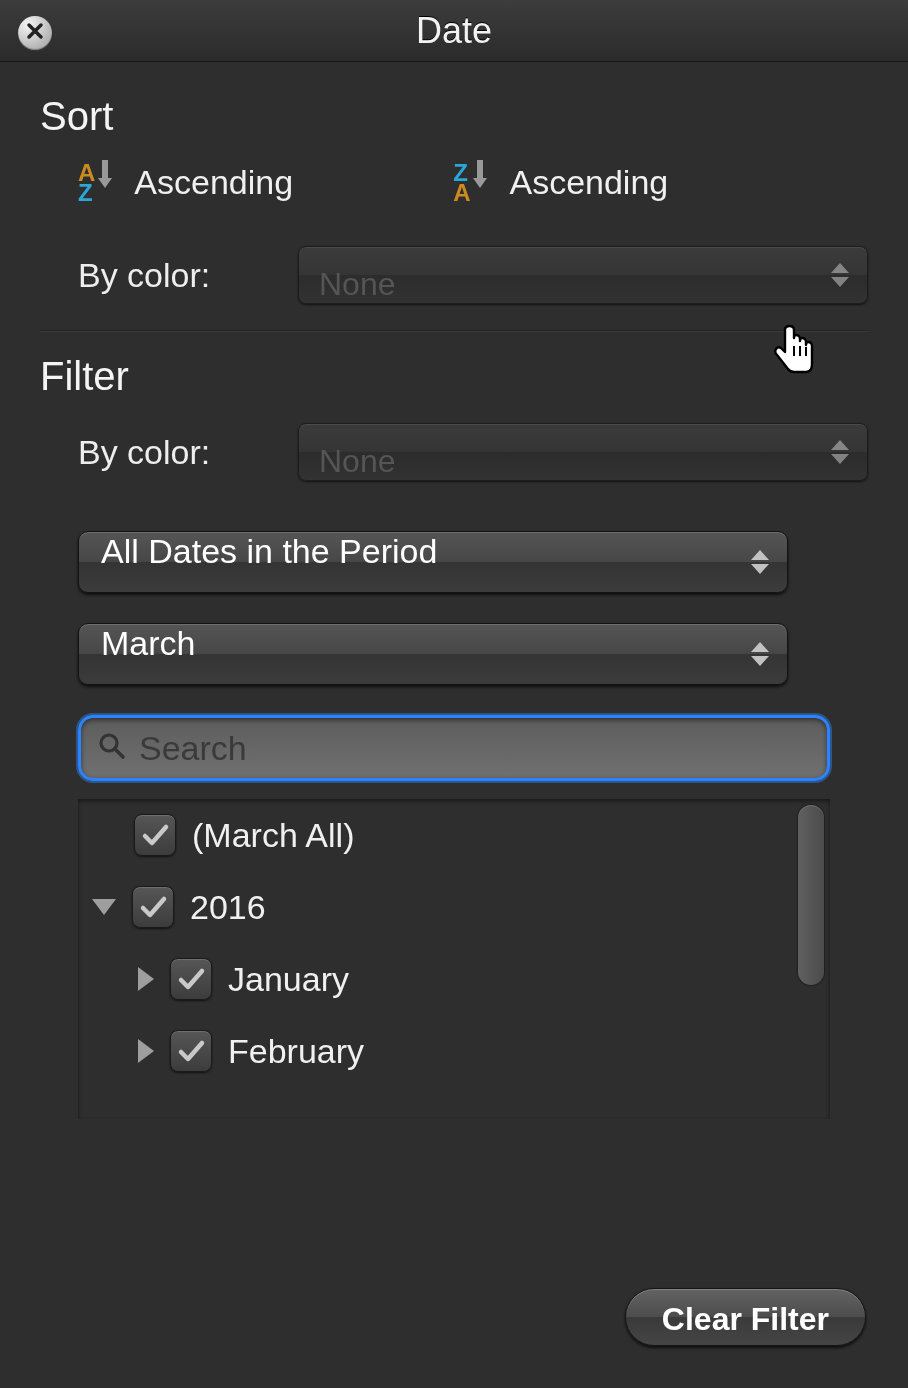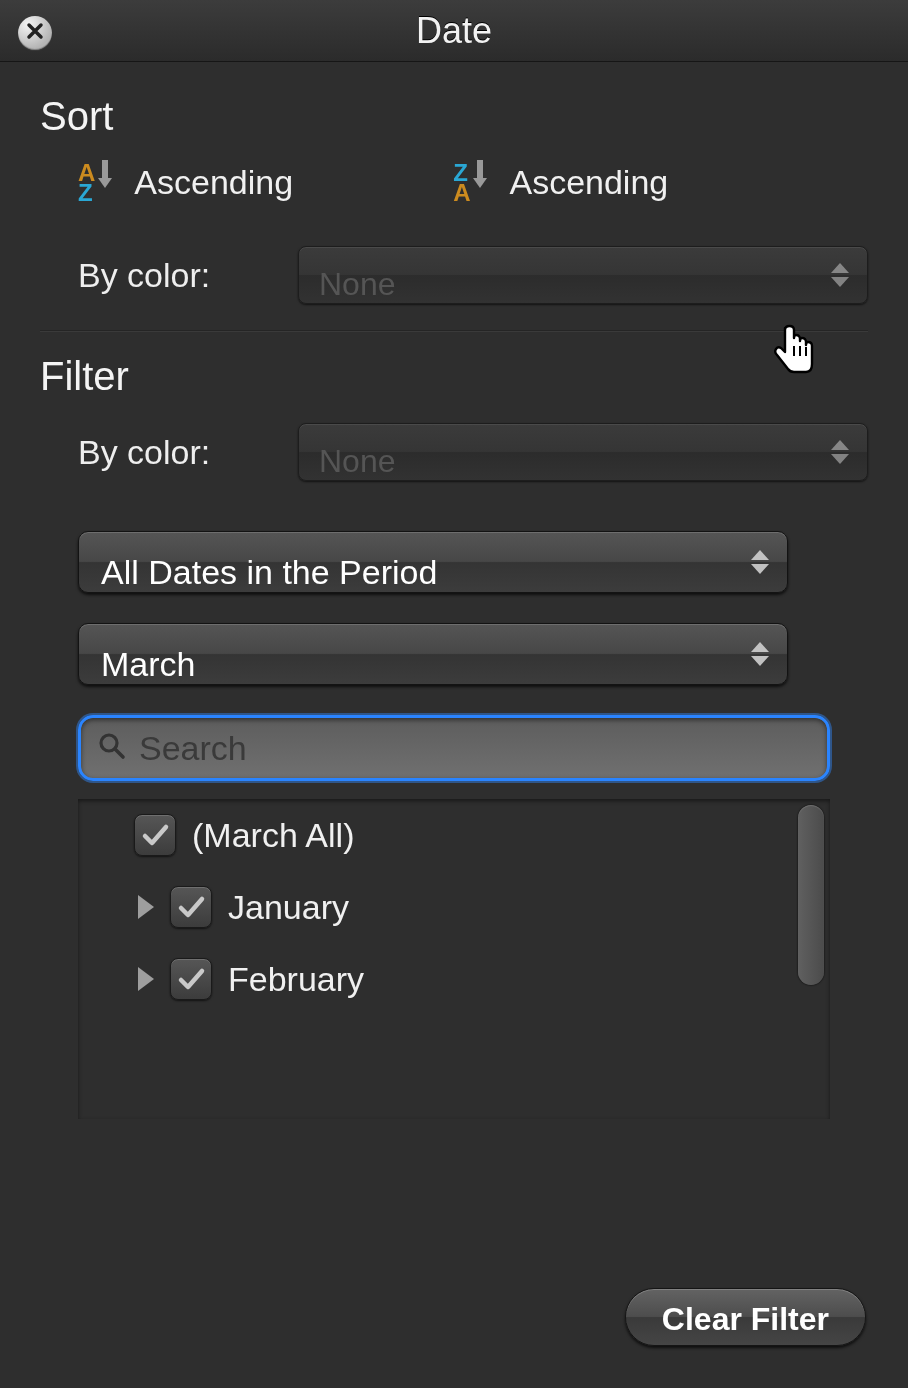--- a/index.html
+++ b/index.html
@@ -158,21 +158,21 @@
 
   .dropdown-tall {
     margin-left: 38px;
     margin-right: 80px;
     height: 62px;
     border-radius: 10px;
     background: linear-gradient(#555,#474747 49%,#343434 51%,#3c3c3c);
     border: 1px solid #131313;
     box-shadow: inset 0 1px 0 rgba(255,255,255,.15), 0 2px 3px rgba(0,0,0,.7);
     display: flex;
-    align-items: flex-end;
+    align-items: flex-start;
     padding: 0 22px;
     position: relative;
     color: #fff;
     font-size: 34px;
     margin-bottom: 30px;
   }
 
   .search-wrap {
     margin: 20px 38px 8px;
   }
@@ -381,20 +381,29 @@
 
     <div class="tree-item indent0">
       <span class="checkbox">
         <svg viewBox="0 0 30 30">
             <path d="M5 16 L12 23 L26 7" fill="none" stroke="#c9c9c9" stroke-width="4.5" stroke-linecap="round" stroke-linejoin="round"></path>
           </svg>
       </span>
       <span>(March All)</span>
     </div>
 
+    <div class="tree-item indent1">
+      <span class="disclosure open"></span>
+      <span class="checkbox">
+        <svg viewBox="0 0 30 30">
+            <path d="M5 16 L12 23 L26 7" fill="none" stroke="#c9c9c9" stroke-width="4.5" stroke-linecap="round" stroke-linejoin="round"></path>
+          </svg>
+      </span>
+      <span>2016</span>
+    </div>
 
     <div class="tree-item indent2">
       <span class="disclosure closed"></span>
       <span class="checkbox">
         <svg viewBox="0 0 30 30">
             <path d="M5 16 L12 23 L26 7" fill="none" stroke="#c9c9c9" stroke-width="4.5" stroke-linecap="round" stroke-linejoin="round"></path>
           </svg>
       </span>
       <span>January</span>
     </div>

